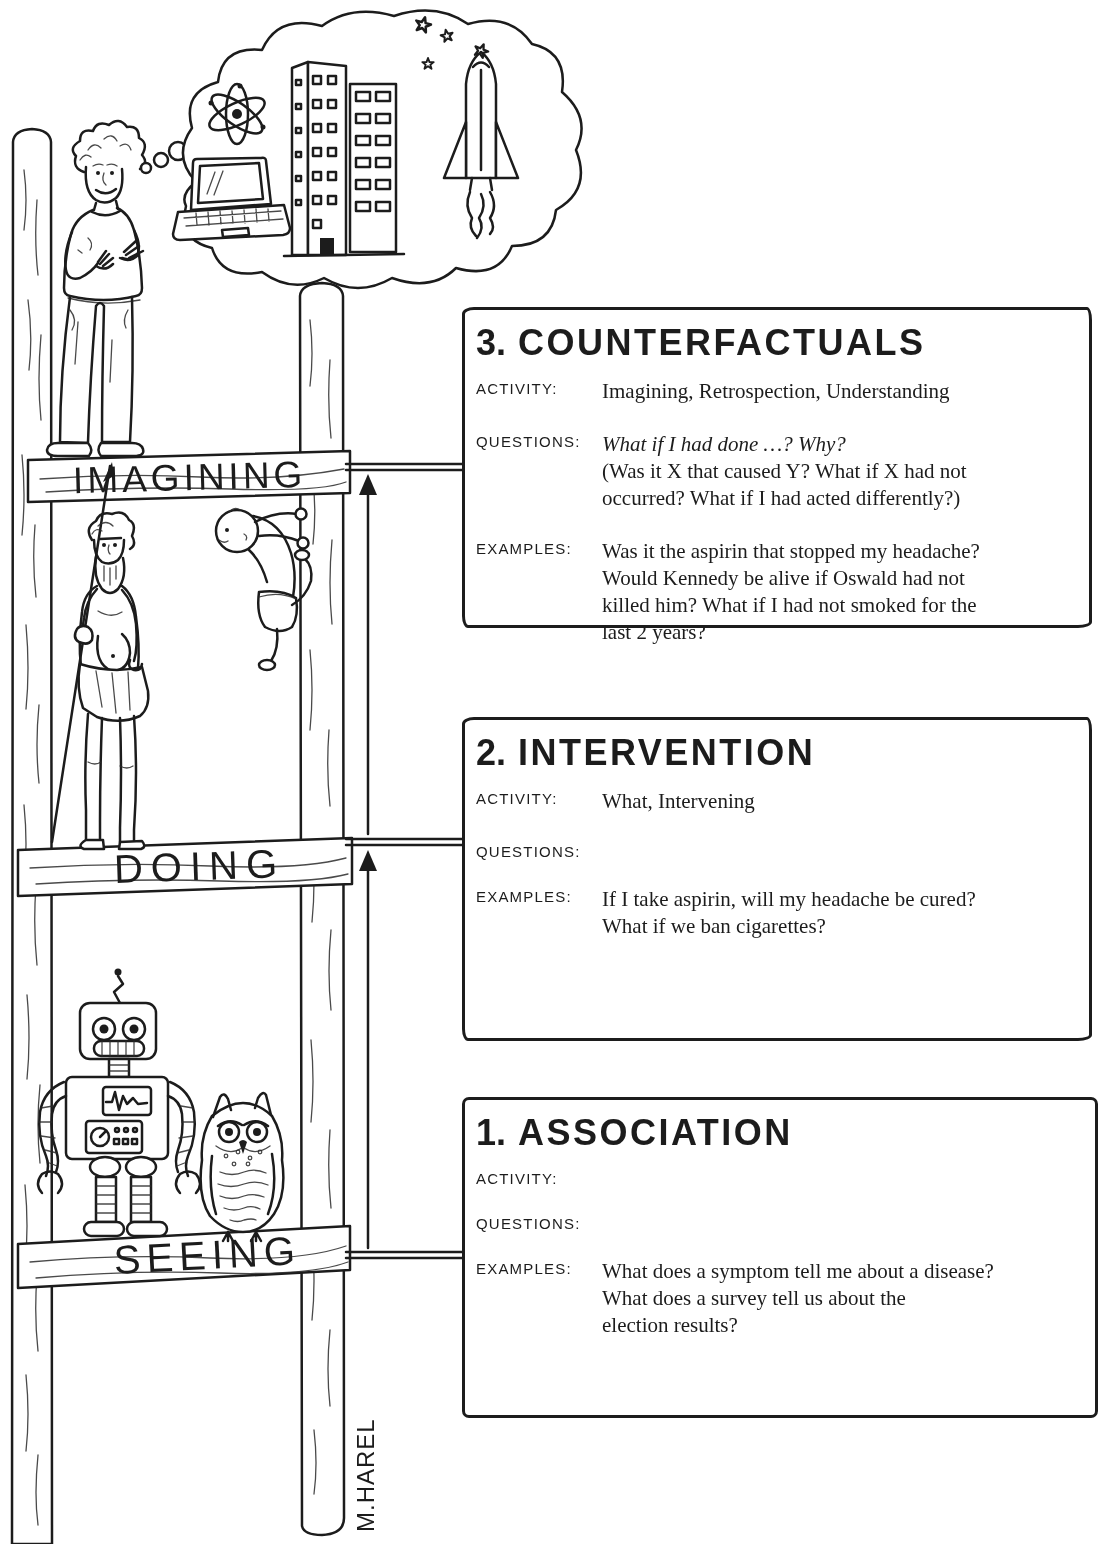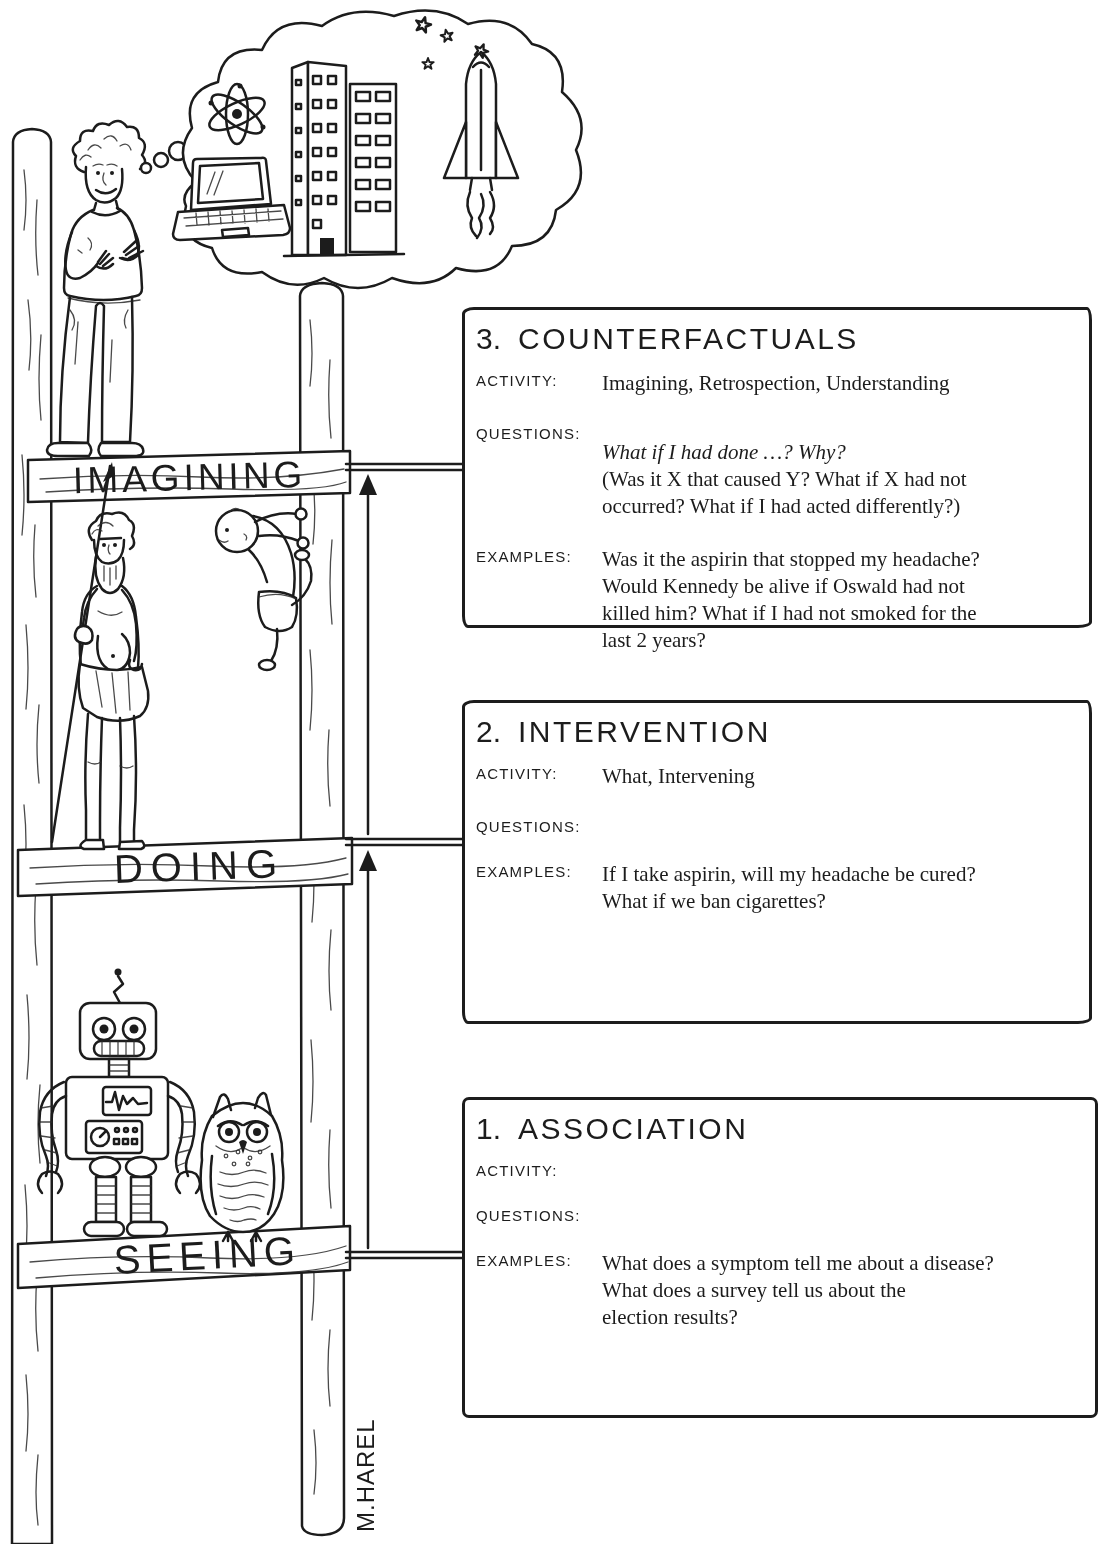--- a/index.html
+++ b/index.html
@@ -4,29 +4,29 @@
 <style>
   html,body{margin:0;padding:0;background:#fff;}
   .stage{position:relative;width:1108px;height:1544px;background:#ffffff;overflow:hidden;
          font-family:"Liberation Sans",sans-serif;color:#1c1c1c;}
   .art{position:absolute;left:0;top:0;z-index:1;}
 
   
   .panel{position:absolute;z-index:2;background:#fff;border:3px solid #1c1c1c;
          border-radius:12px 5px 14px 6px / 7px 13px 6px 12px;
          box-sizing:border-box;padding:10px 16px 10px 11px;}
-  .panel-title{font-size:30px;letter-spacing:2.5px;font-weight:400;
+  .panel-title{font-size:36px;letter-spacing:2.5px;font-weight:700;
                font-family:"Liberation Sans",sans-serif;margin:2px 0 14px 0;white-space:nowrap;}
   .panel-title .num{display:inline-block;width:42px;letter-spacing:0;}
   .prow{display:flex;align-items:flex-start;margin-top:26px;}
   .prow:first-of-type{margin-top:14px;}
   .plbl{flex:none;width:126px;font-size:15px;letter-spacing:1.2px;font-weight:500;
         font-family:"Liberation Sans",sans-serif;padding-top:2px;white-space:nowrap;}
   .pval{flex:1;font-family:"Liberation Serif",serif;font-size:21px;line-height:27px;}
-  .q-lead{font-style:italic;margin-top:16px;}
+  .q-lead{font-style:italic;}
   .multiline{white-space:pre-line;}
 
   
   .ink{stroke:#1c1c1c;fill:none;stroke-width:2.5;stroke-linecap:round;stroke-linejoin:round;}
   .ink-thin{stroke:#2a2a2a;fill:none;stroke-width:1.3;stroke-linecap:round;opacity:.85;}
   .ink-fill{fill:#1c1c1c;stroke:none;}
   .paper{fill:#ffffff;}
   .rung-label{font-family:"Liberation Sans",sans-serif;fill:#1c1c1c;text-anchor:middle;font-weight:500;}
   .sig{font-family:"Liberation Sans",sans-serif;fill:#1c1c1c;font-size:24px;letter-spacing:1px;}
 </style>
@@ -307,21 +307,21 @@
   </div>
   <div class="prow">
     <div class="plbl">EXAMPLES:</div>
     <div class="pval multiline">Was it the aspirin that stopped my headache?
 Would Kennedy be alive if Oswald had not
 killed him? What if I had not smoked for the
 last 2 years?</div>
   </div>
 </section>
 
-<section class="panel" style="left:462px;top:700px;width:630px;height:324px;">
+<section class="panel" style="left:462px;top:717px;width:630px;height:324px;">
   <h2 class="panel-title">
     <span class="num">2.</span><span>INTERVENTION</span>
   </h2>
   <div class="prow">
     <div class="plbl">ACTIVITY:</div>
     <div class="pval">What, Intervening</div>
   </div>
   <div class="prow">
     <div class="plbl">QUESTIONS:</div>
   </div>

